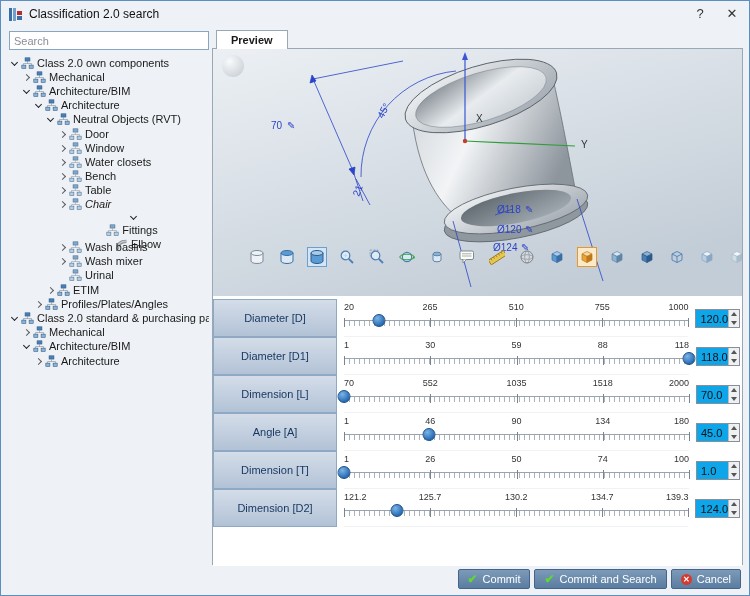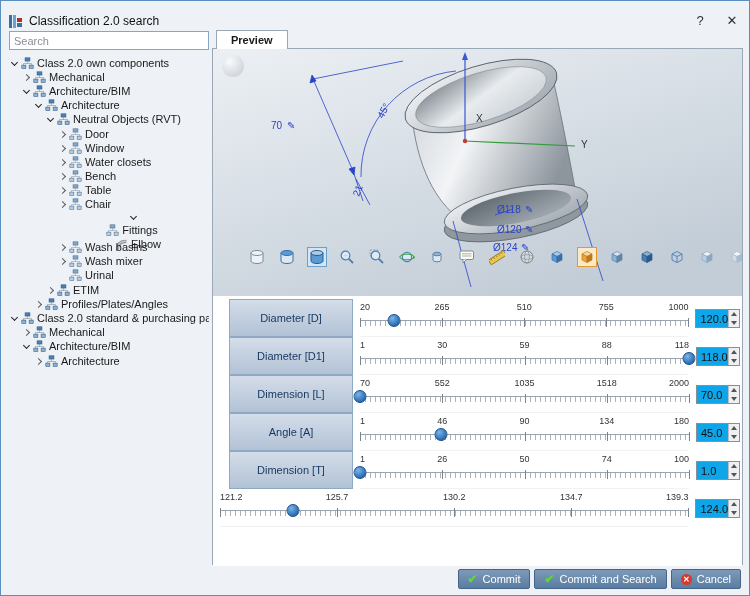--- a/index.html
+++ b/index.html
@@ -1,21 +1,21 @@
 <!DOCTYPE html>
 <html><head>
 <meta charset="utf-8">
 <style>
   * { margin:0; padding:0; box-sizing:border-box; }
   html,body { width:750px; height:596px; }
   body { font-family:"Liberation Sans", sans-serif; font-size:11px; color:#1a1a1a; }
   .window { position:relative; width:750px; height:596px; background:#eef1f5; border:1px solid #5a8fc0; overflow:hidden; }
 
   
-  .titlebar { position:absolute; left:0; top:8px; width:100%; height:24px; display:flex; align-items:center; background:#eef1f5; }
+  .titlebar { position:absolute; left:0; top:1px; width:100%; height:24px; display:flex; align-items:center; background:#eef1f5; }
   .titlebar .appicon { margin:0 6px 0 7px; width:15px; height:15px; }
   .titlebar .title { font-size:12px; color:#111; }
   .titlebar .tbtn { position:absolute; top:0; width:30px; height:23px; display:flex; align-items:center; justify-content:center; font-size:13px; color:#333; cursor:pointer; }
   #help-btn { right:34px; }
   #close-btn { right:2px; }
 
   
   .search { position:absolute; left:8px; top:30px; width:200px; height:19px; border:1px solid #86a6c4; background:#fff; font-family:"Liberation Sans",sans-serif; font-size:11px; padding:0 4px; color:#222; }
   .search::placeholder { color:#8a8f96; }
 
@@ -37,21 +37,21 @@
 
   
   .ptoolbar { position:absolute; left:34px; top:197px; height:22px; display:flex; align-items:center; gap:10px; }
   .pt-icon { width:20px; height:20px; display:flex; align-items:center; justify-content:center; cursor:pointer; border:1px solid transparent; }
   .pt-icon.pressed-blue { border:1px solid #6aa0d0; background:#d4e6f6; }
   .pt-icon.pressed-orange { border:1px solid #e09a30; background:#fbe9c8; }
 
   
   .sliders { position:absolute; left:0; top:247px; width:529px; height:270px; background:#fff; padding-top:3px; }
   .srow { display:flex; height:38px; align-items:stretch; }
-  .slabel { flex:0 0 124px; margin-left:16px; background:linear-gradient(#d4dde9,#b2c2d6); border:1px solid #8fa8c4; display:flex; align-items:center; justify-content:center; color:#15365e; font-size:11px; }
+  .slabel { flex:0 0 124px; margin-left:0; background:linear-gradient(#d4dde9,#b2c2d6); border:1px solid #8fa8c4; display:flex; align-items:center; justify-content:center; color:#15365e; font-size:11px; }
   .strack { flex:1; position:relative; margin:0 7px; border-bottom:1px solid #f0f2f4; }
   .sticks { position:absolute; left:0; right:0; top:3px; height:11px; font-size:9px; color:#333; }
   .sticks span { position:absolute; white-space:nowrap; }
   .sticks span.p0 { left:0; }
   .sticks span.p25 { left:25%; transform:translateX(-50%); }
   .sticks span.p50 { left:50%; transform:translateX(-50%); }
   .sticks span.p75 { left:75%; transform:translateX(-50%); }
   .sticks span.p100 { left:100%; transform:translateX(-100%); }
   .srail { position:absolute; left:0; right:0; top:21px; height:6px; border-top:1px solid #9aa4ae;
            background:repeating-linear-gradient(90deg,#aab2ba 0,#aab2ba 1px,transparent 1px,transparent 5px); }
@@ -233,21 +233,21 @@
               <path d="M8 5 V8 M3 8 H13 M3 8 V10 M13 8 V10" stroke="#9aa4ae" stroke-width="0.8" fill="none"></path>
               <rect x="1" y="10" width="5" height="4" fill="#b8cfe2" stroke="#4a6f94" stroke-width="0.7"></rect>
               <rect x="10" y="10" width="5" height="4" fill="#b8cfe2" stroke="#4a6f94" stroke-width="0.7"></rect>
             </svg>
           </span>
           <span class="tlabel">Table</span>
         </span>
       </div>
       <div class="trow" style="padding-left: 52px;">
         <span class="exp collapsed"></span>
-        <span class="sel" style="display: flex; align-items: center;">
+        <span class="sel" style="display: flex; align-items: center; font-style: italic;">
           <span class="ticon">
             <svg width="13" height="13" viewBox="0 0 16 16">
               <rect x="5" y="1" width="6" height="4" fill="#7fa8cc" stroke="#4a6f94" stroke-width="0.7"></rect>
               <path d="M8 5 V8 M3 8 H13 M3 8 V10 M13 8 V10" stroke="#9aa4ae" stroke-width="0.8" fill="none"></path>
               <rect x="1" y="10" width="5" height="4" fill="#b8cfe2" stroke="#4a6f94" stroke-width="0.7"></rect>
               <rect x="10" y="10" width="5" height="4" fill="#b8cfe2" stroke="#4a6f94" stroke-width="0.7"></rect>
             </svg>
           </span>
           <span class="tlabel">Chair</span>
         </span>
@@ -759,20 +759,21 @@
               <div>
                 <span class="arr-up"></span>
               </div>
               <div>
                 <span class="arr-dn"></span>
               </div>
             </div>
           </div>
         </div>
         <div class="srow">
+          <div class="slabel">Dimension [D2]</div>
           <div class="strack">
             <div class="sticks">
               <span class="p0">121.2</span>
               <span class="p25">125.7</span>
               <span class="p50">130.2</span>
               <span class="p75">134.7</span>
               <span class="p100">139.3</span>
             </div>
             <div class="srail">
               <span class="mtick" style="left: 0%;"></span>

